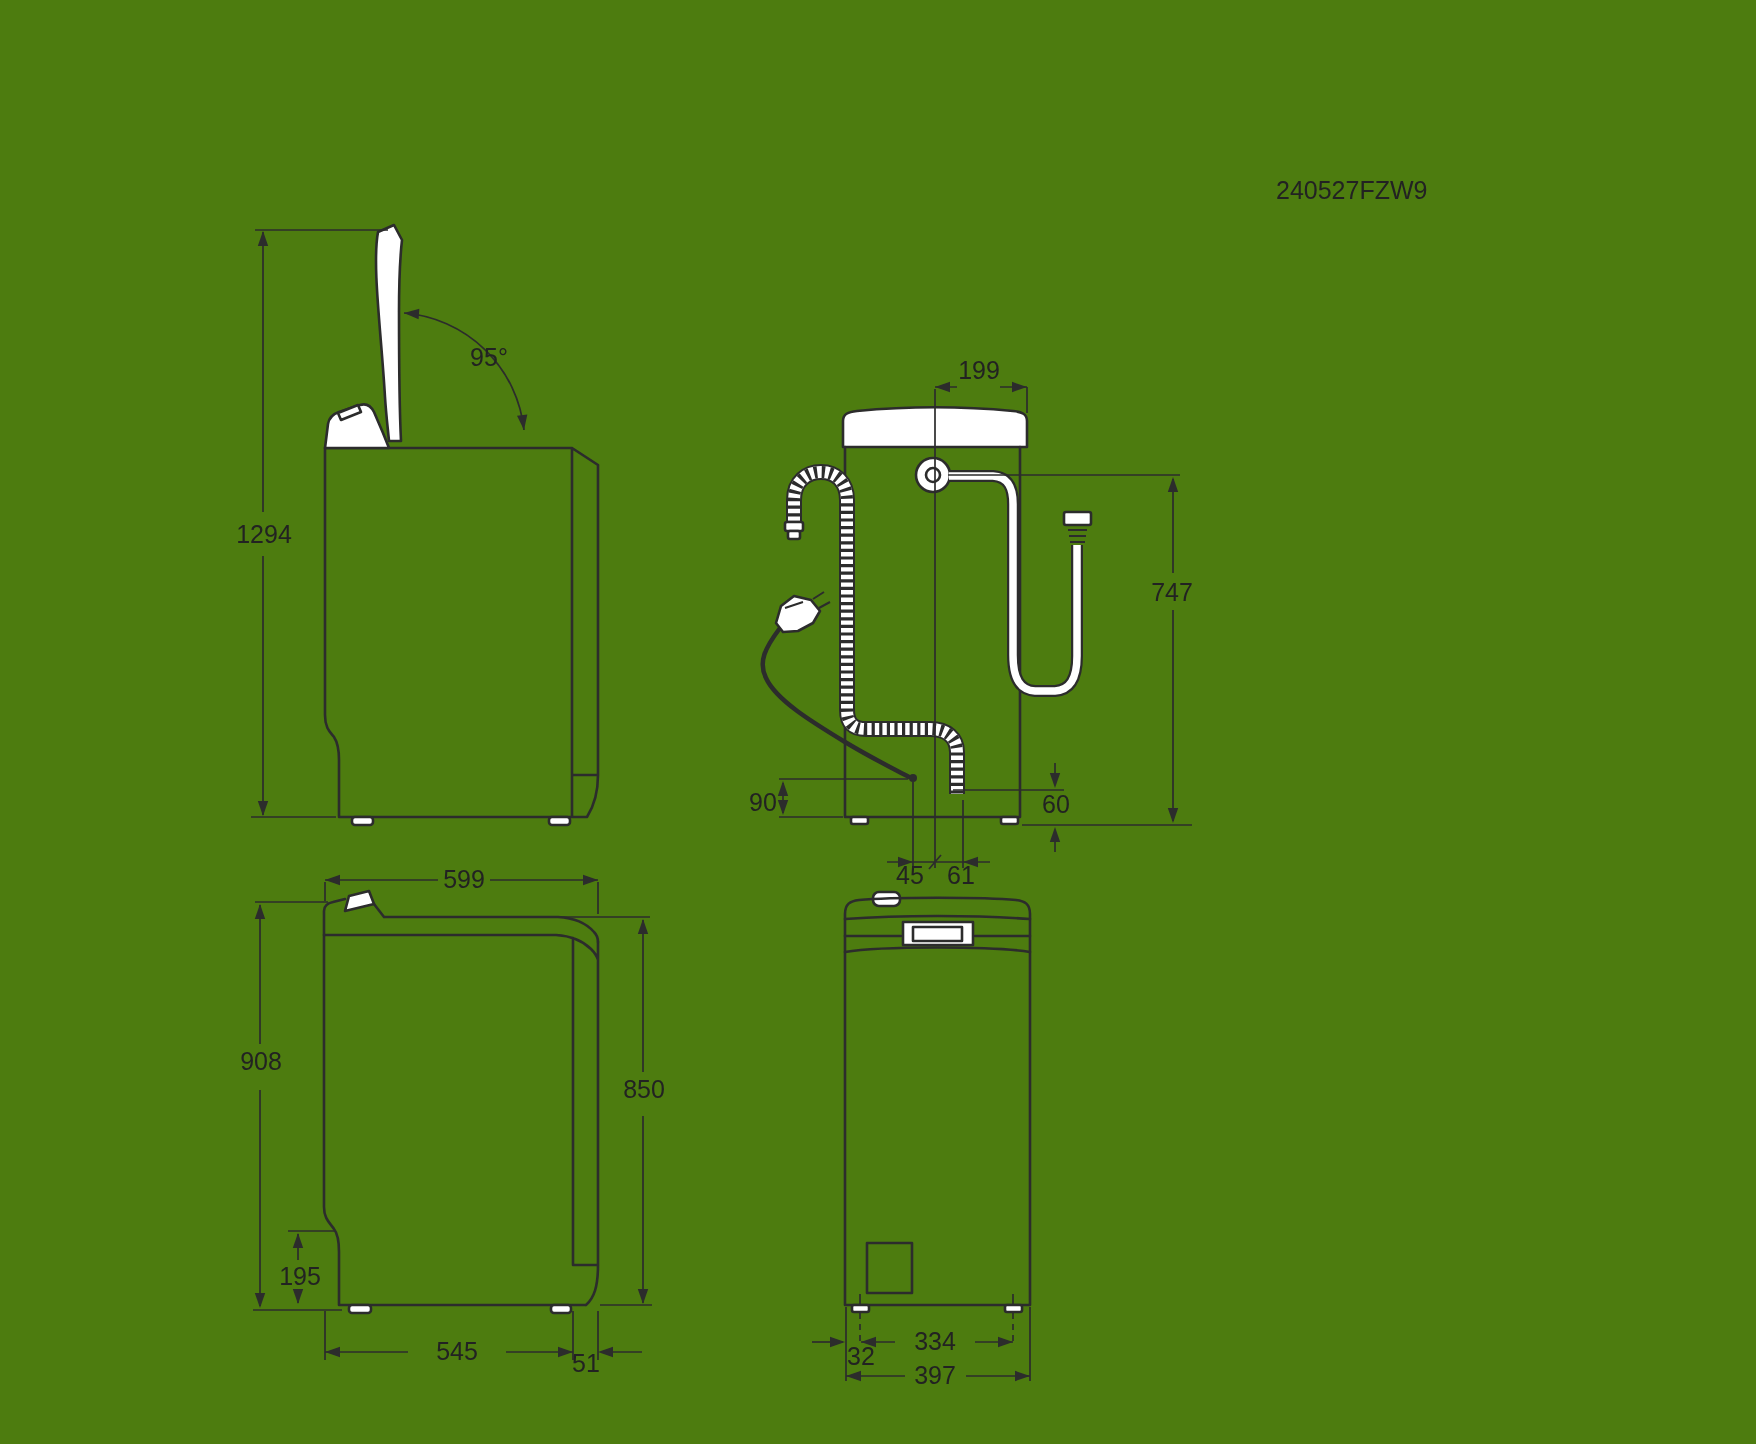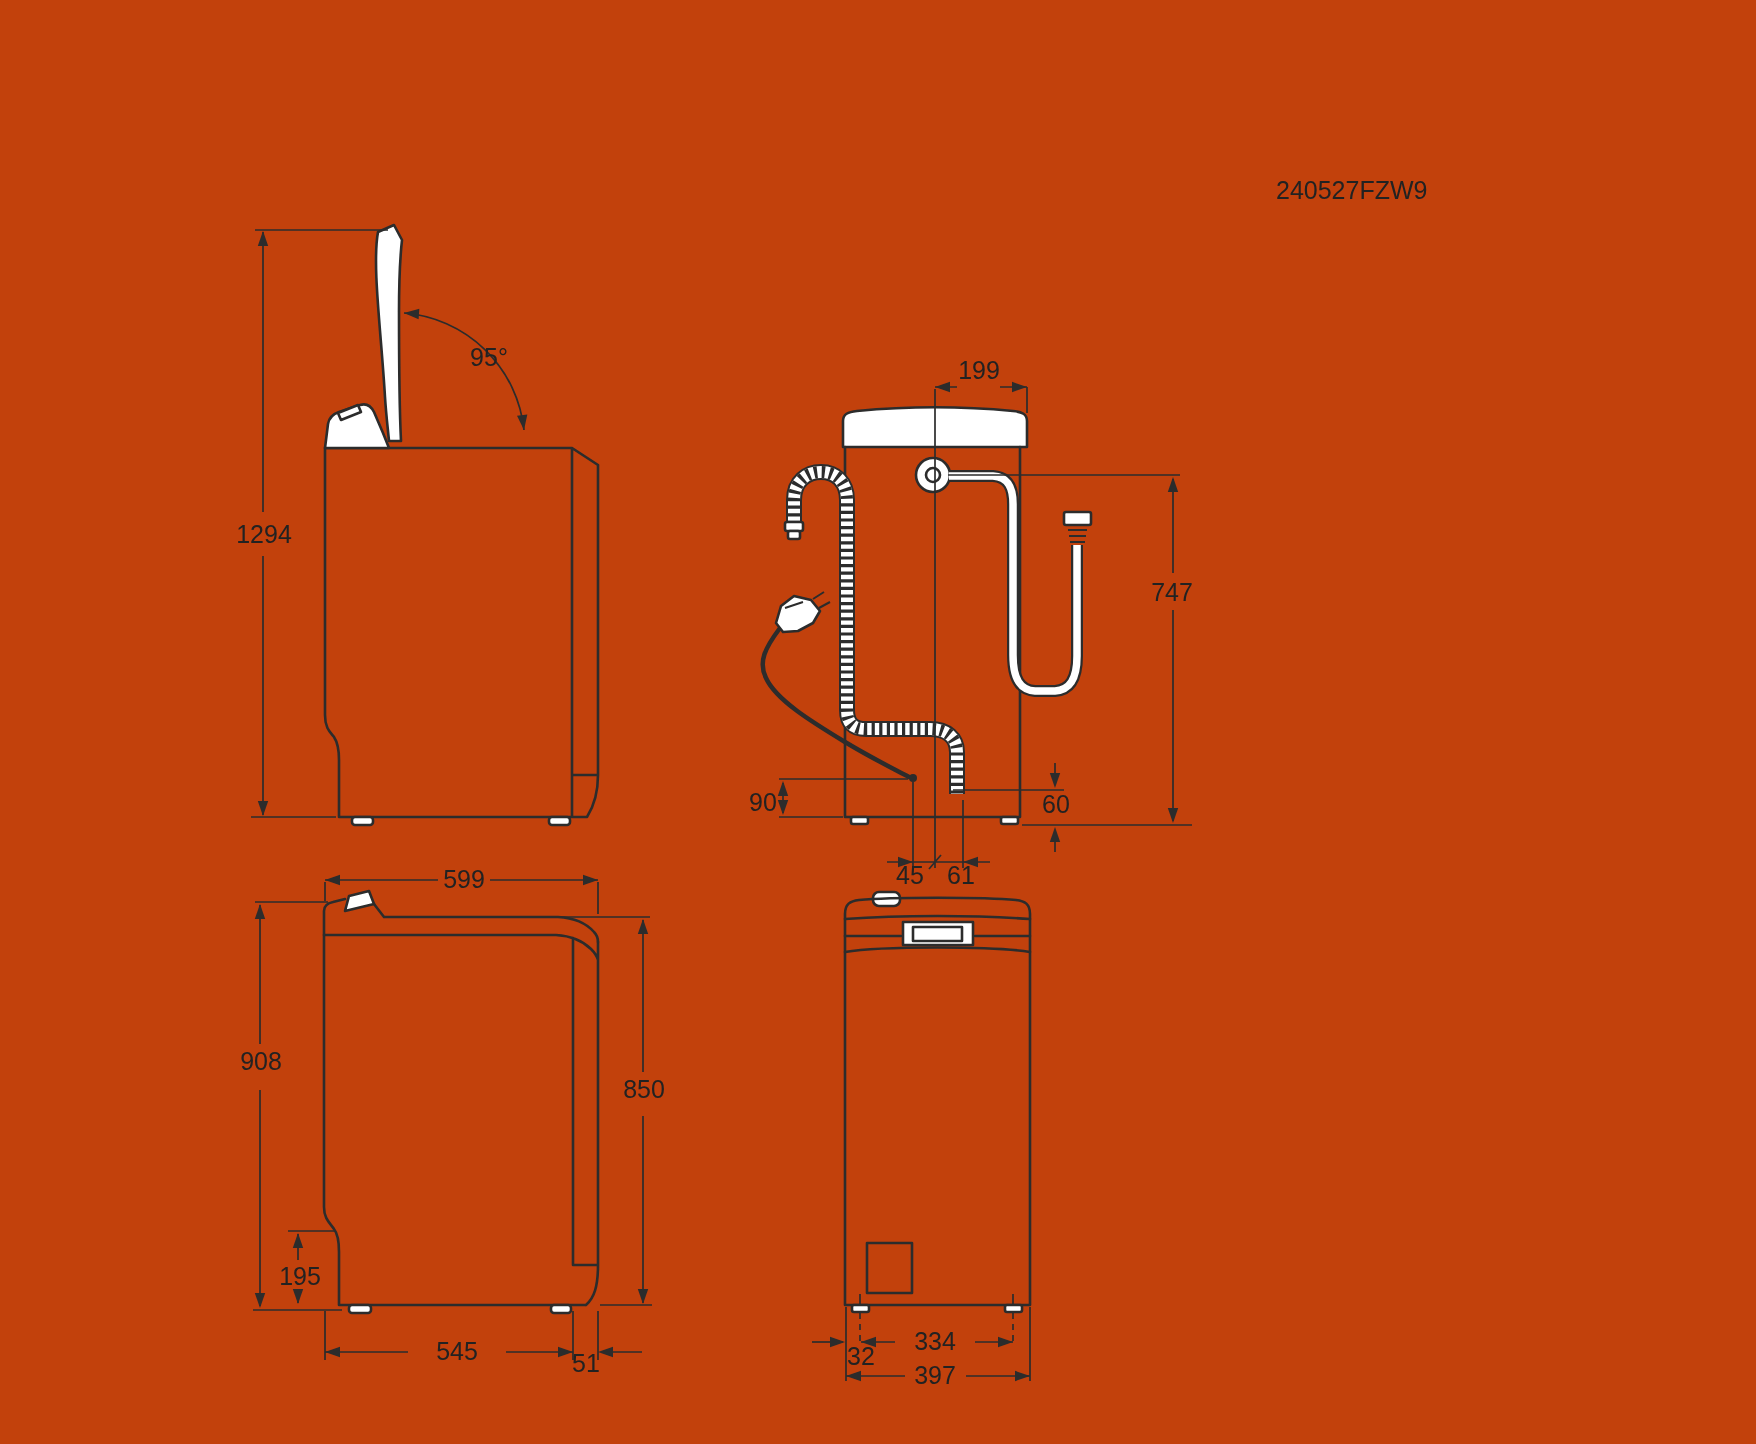--- a/index.html
+++ b/index.html
@@ -1,16 +1,16 @@
 <!DOCTYPE html>
 <html><head>
 <meta charset="utf-8">
 <style>
   html,body{margin:0;padding:0;background:#ffffff;}
-  .stage{position:relative;width:1756px;height:1444px;background:#c2410c;overflow:hidden;}
+  .stage{position:relative;width:1756px;height:1444px;background:#4d7c0f;overflow:hidden;}
   svg{display:block;}
   .ol{fill:none;stroke:#2c2c2c;stroke-width:2.6;stroke-linecap:round;stroke-linejoin:round}
   .olf{fill:#ffffff;stroke:#2c2c2c;stroke-width:2.6;stroke-linejoin:round}
   .dim{fill:none;stroke:#2c2c2c;stroke-width:1.7}
   .dash{stroke-dasharray:6 5}
   .det{fill:none;stroke:#2c2c2c;stroke-width:2}
   .ah{fill:#2c2c2c;stroke:none}
   .cord{fill:none;stroke:#2c2c2c;stroke-width:4.5;stroke-linecap:round}
   .hose-base{fill:none;stroke:#2c2c2c;stroke-width:16}
   .hose-core{fill:none;stroke:#ffffff;stroke-width:12}

